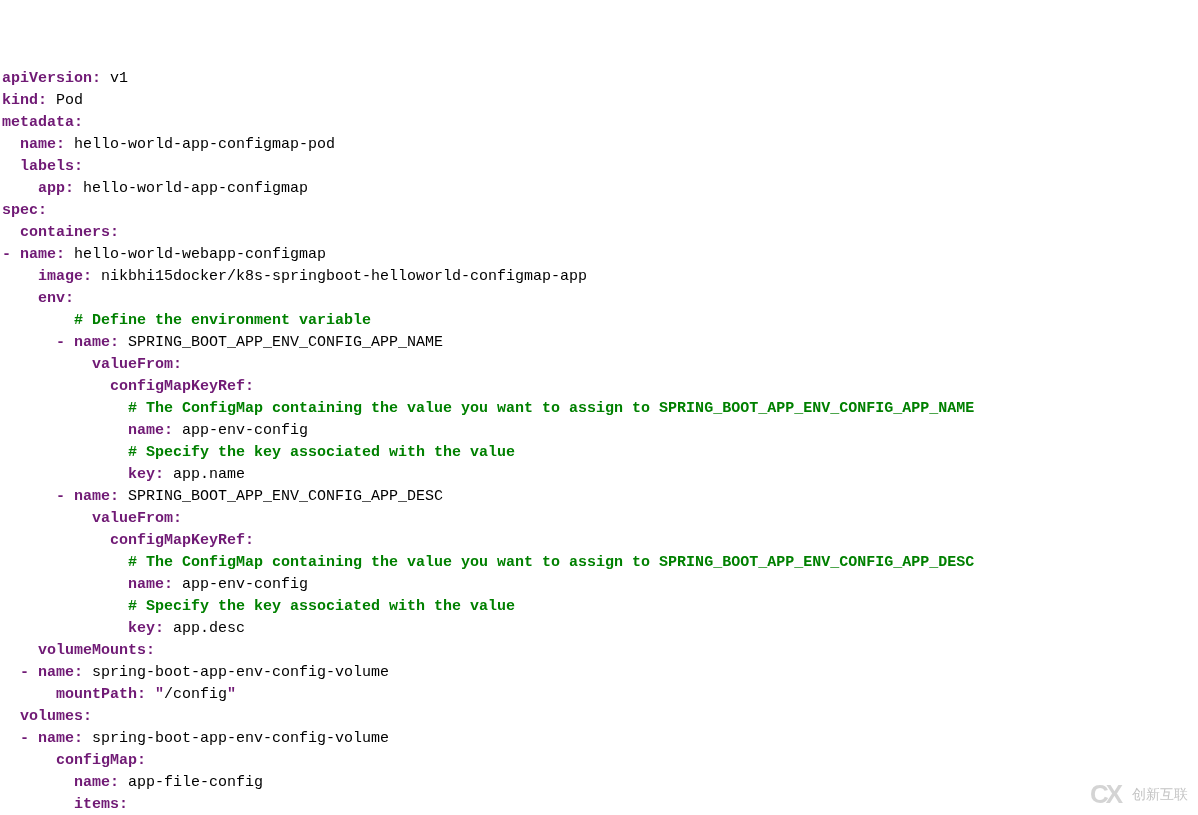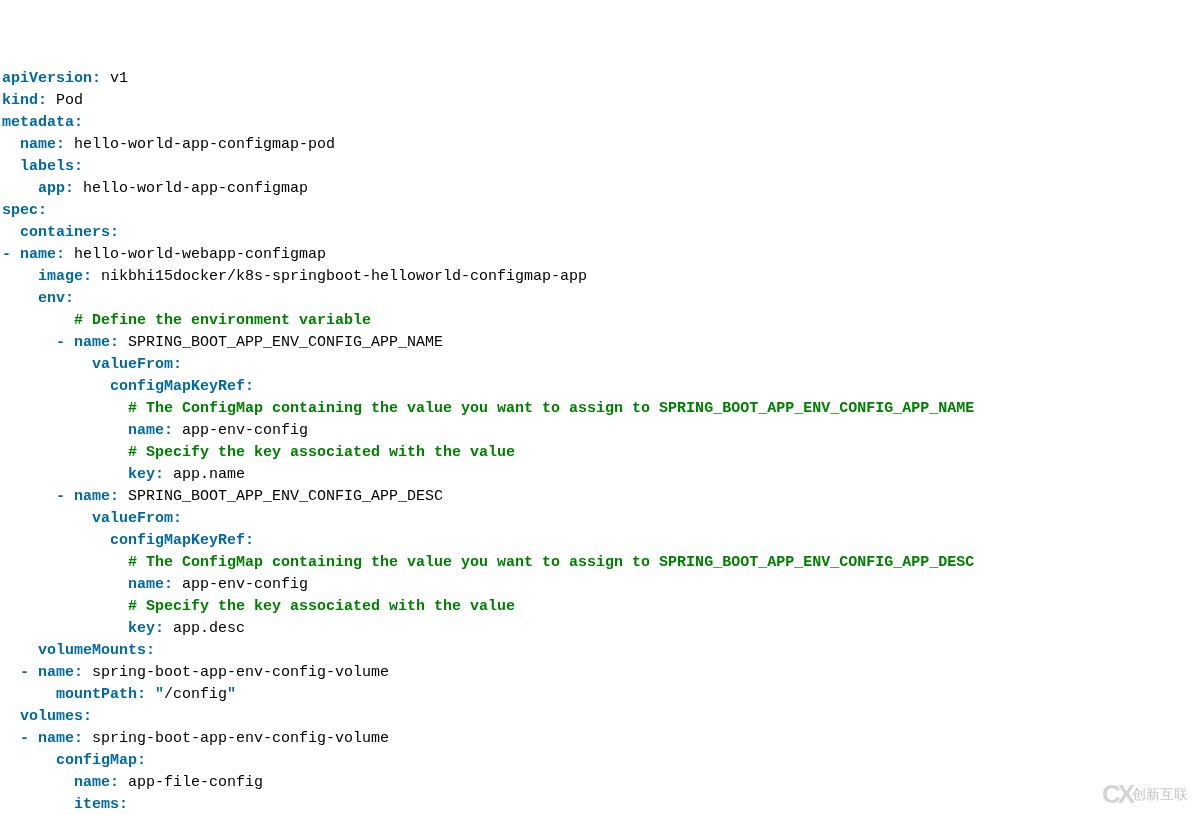--- a/index.html
+++ b/index.html
@@ -6,34 +6,34 @@
   margin: 0;
   padding: 2px;
   font-family: Consolas, 'Courier New', monospace;
   font-size: 15px;
   line-height: 22px;
   background: #fff;
   color: #000;
   white-space: pre;
   overflow-x: auto;
 }
-.key { color: #0369a1; font-weight: bold; }
+.key { color: #701a75; font-weight: bold; }
 .comment { color: #008000; font-weight: bold; text-align: right; }
 .plain { color: #000; text-align: right; }
 .watermark {
   position: fixed;
   bottom: 10px;
   right: 10px;
   opacity: 0.5;
   font-family: sans-serif;
   font-size: 14px;
   color: #888;
   display: flex;
   align-items: flex-end;
-  gap: 0;
+  gap: 12px;
 }
 .watermark .logo {
   font-weight: bold;
   font-size: 26px;
   color: #aaa;
   letter-spacing: -3px;
 }
 </style>
 </head>
 <body>

